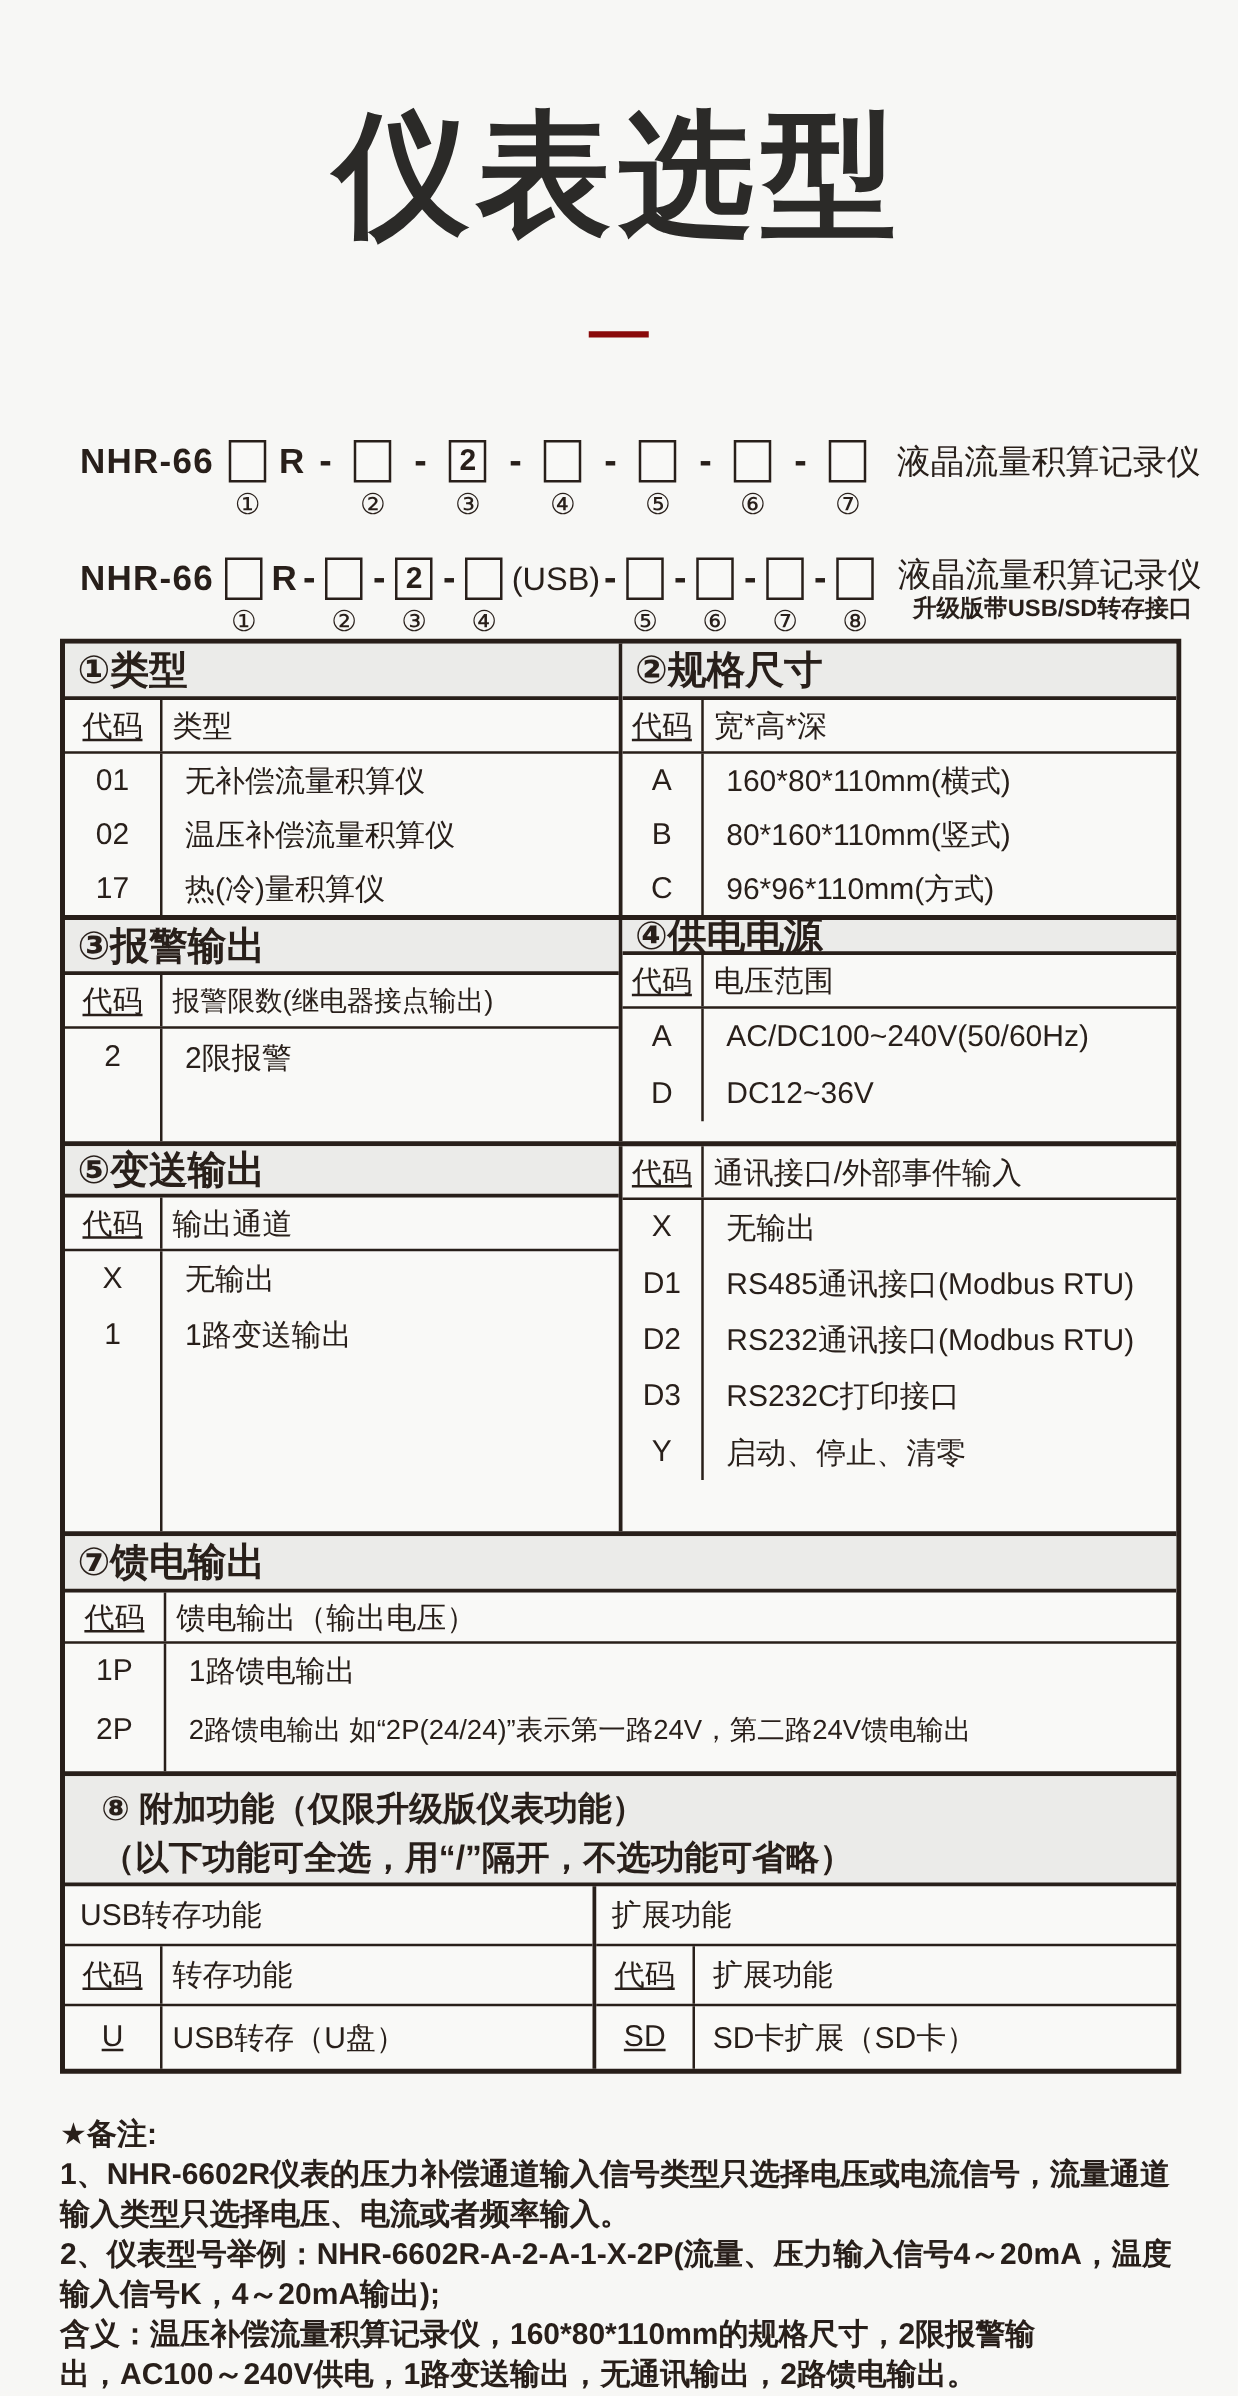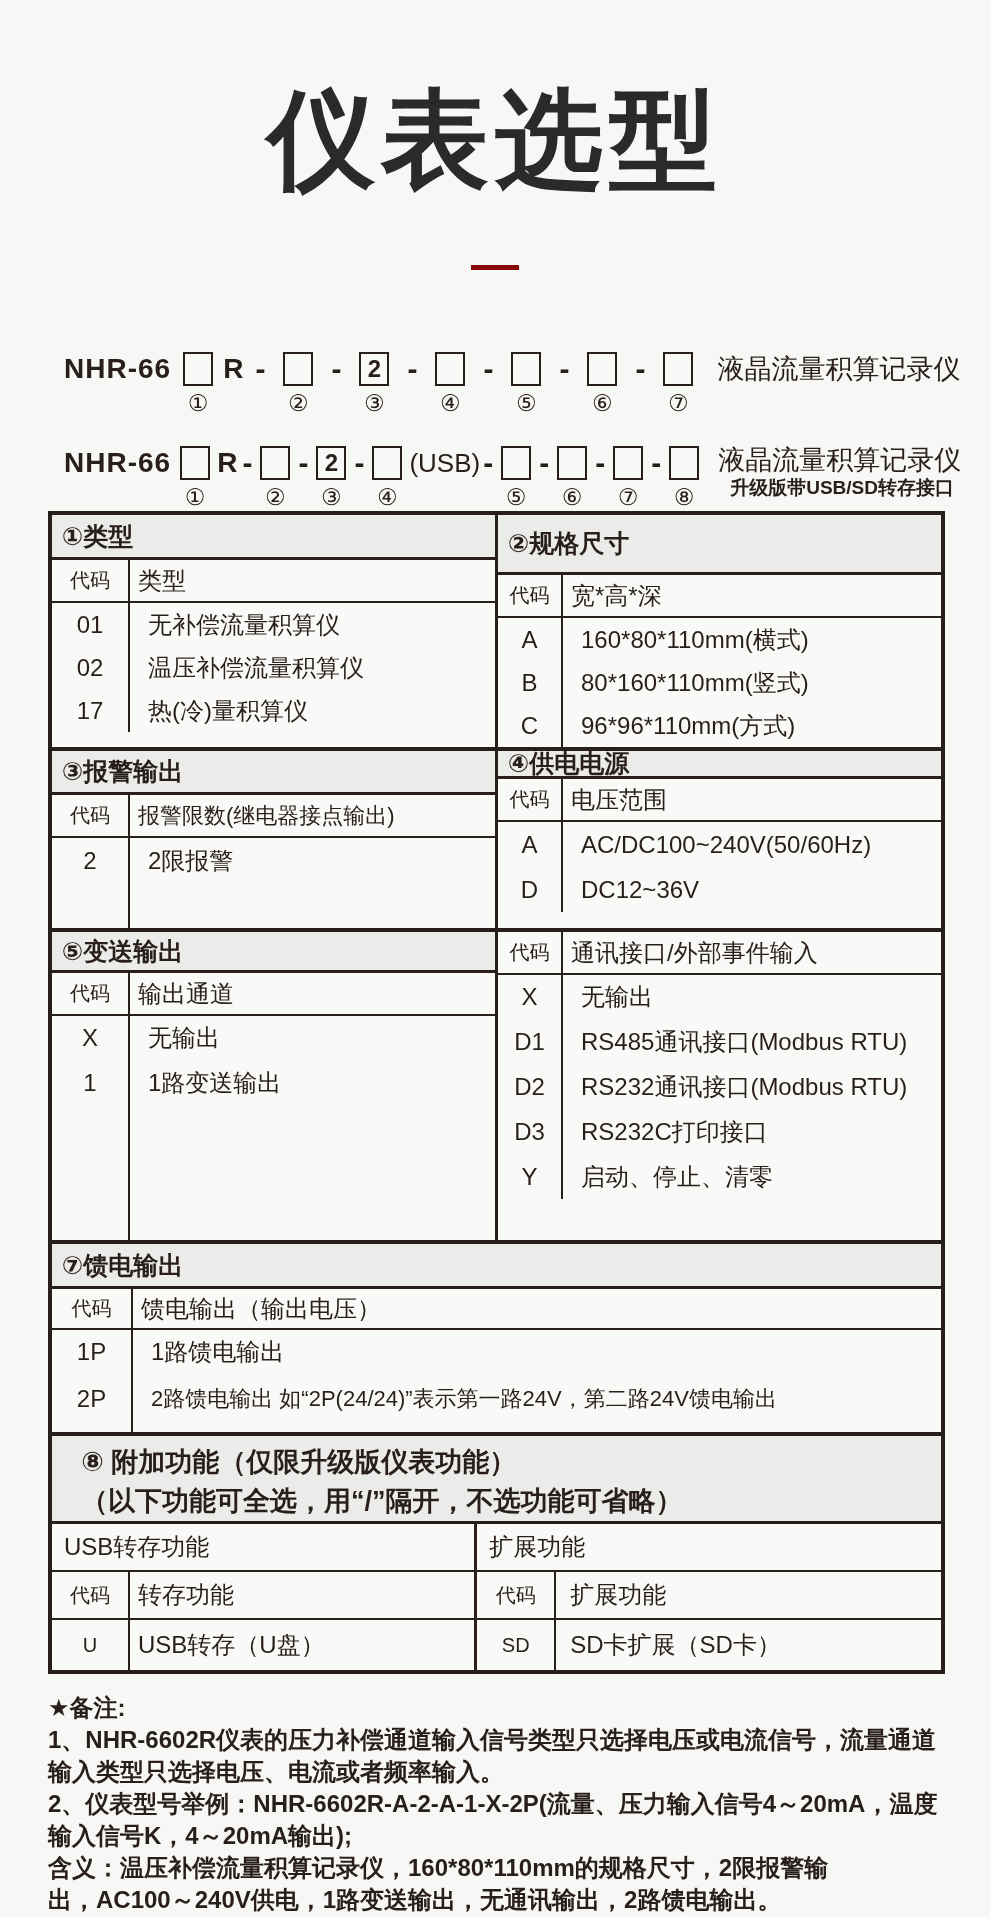--- a/index.html
+++ b/index.html
@@ -61,26 +61,26 @@
   .seltable{
     position:absolute;top:511px;left:48px;width:897px;
     border:4px solid var(--ink);background:var(--cellbg);
   }
   .pair{display:flex;border-top:4px solid var(--ink);}
   .pair.first{border-top:none;}
   .half{flex:1 1 0;min-width:0;display:flex;flex-direction:column;}
   .half.r{border-left:3px solid var(--ink);}
   .sech{
     background:var(--hdrbg);border-bottom:3px solid var(--ink);
-    font-weight:700;font-size:25px;display:flex;align-items:center;
+    font-weight:700;font-size:31px;display:flex;align-items:center;
     padding-left:10px;white-space:nowrap;
   }
   .subrow{display:flex;border-bottom:2px solid var(--ink);align-items:stretch;}
   .cc{border-right:2px solid var(--ink);display:flex;align-items:center;justify-content:center;
-      font-size:20px;flex:0 0 auto;}
+      font-size:24px;flex:0 0 auto;text-decoration:underline;}
   .vv{flex:1;display:flex;align-items:center;padding-left:8px;font-size:24px;white-space:nowrap;}
   .secbody{display:flex;align-items:stretch;}
   .codes{border-right:2px solid var(--ink);display:flex;flex-direction:column;flex:0 0 auto;}
   .vals{flex:1;display:flex;flex-direction:column;min-width:0;}
   .code{display:flex;align-items:center;justify-content:center;font-size:24px;}
   .val{display:flex;align-items:center;padding-left:18px;font-size:24px;white-space:nowrap;}
   .val.small{font-size:22px;}
   .cw78{width:78px;}
   .cw65{width:65px;}
   .cw81{width:81px;}
@@ -210,21 +210,21 @@
             <div class="code" style="height:43px">17</div>
           </div>
           <div class="vals">
             <div class="val" style="height:43px">无补偿流量积算仪</div>
             <div class="val" style="height:43px">温压补偿流量积算仪</div>
             <div class="val" style="height:43px">热(冷)量积算仪</div>
           </div>
         </div>
       </div>
       <div class="half r">
-        <div class="sech" style="height:60px">②规格尺寸</div>
+        <div class="sech" style="height:45px">②规格尺寸</div>
         <div class="subrow" style="height:43px">
           <div class="cc cw65">代码</div>
           <div class="vv">宽*高*深</div>
         </div>
         <div class="secbody" style="height:129px">
           <div class="codes cw65">
             <div class="code" style="height:43px">A</div>
             <div class="code" style="height:43px">B</div>
             <div class="code" style="height:43px">C</div>
           </div>

